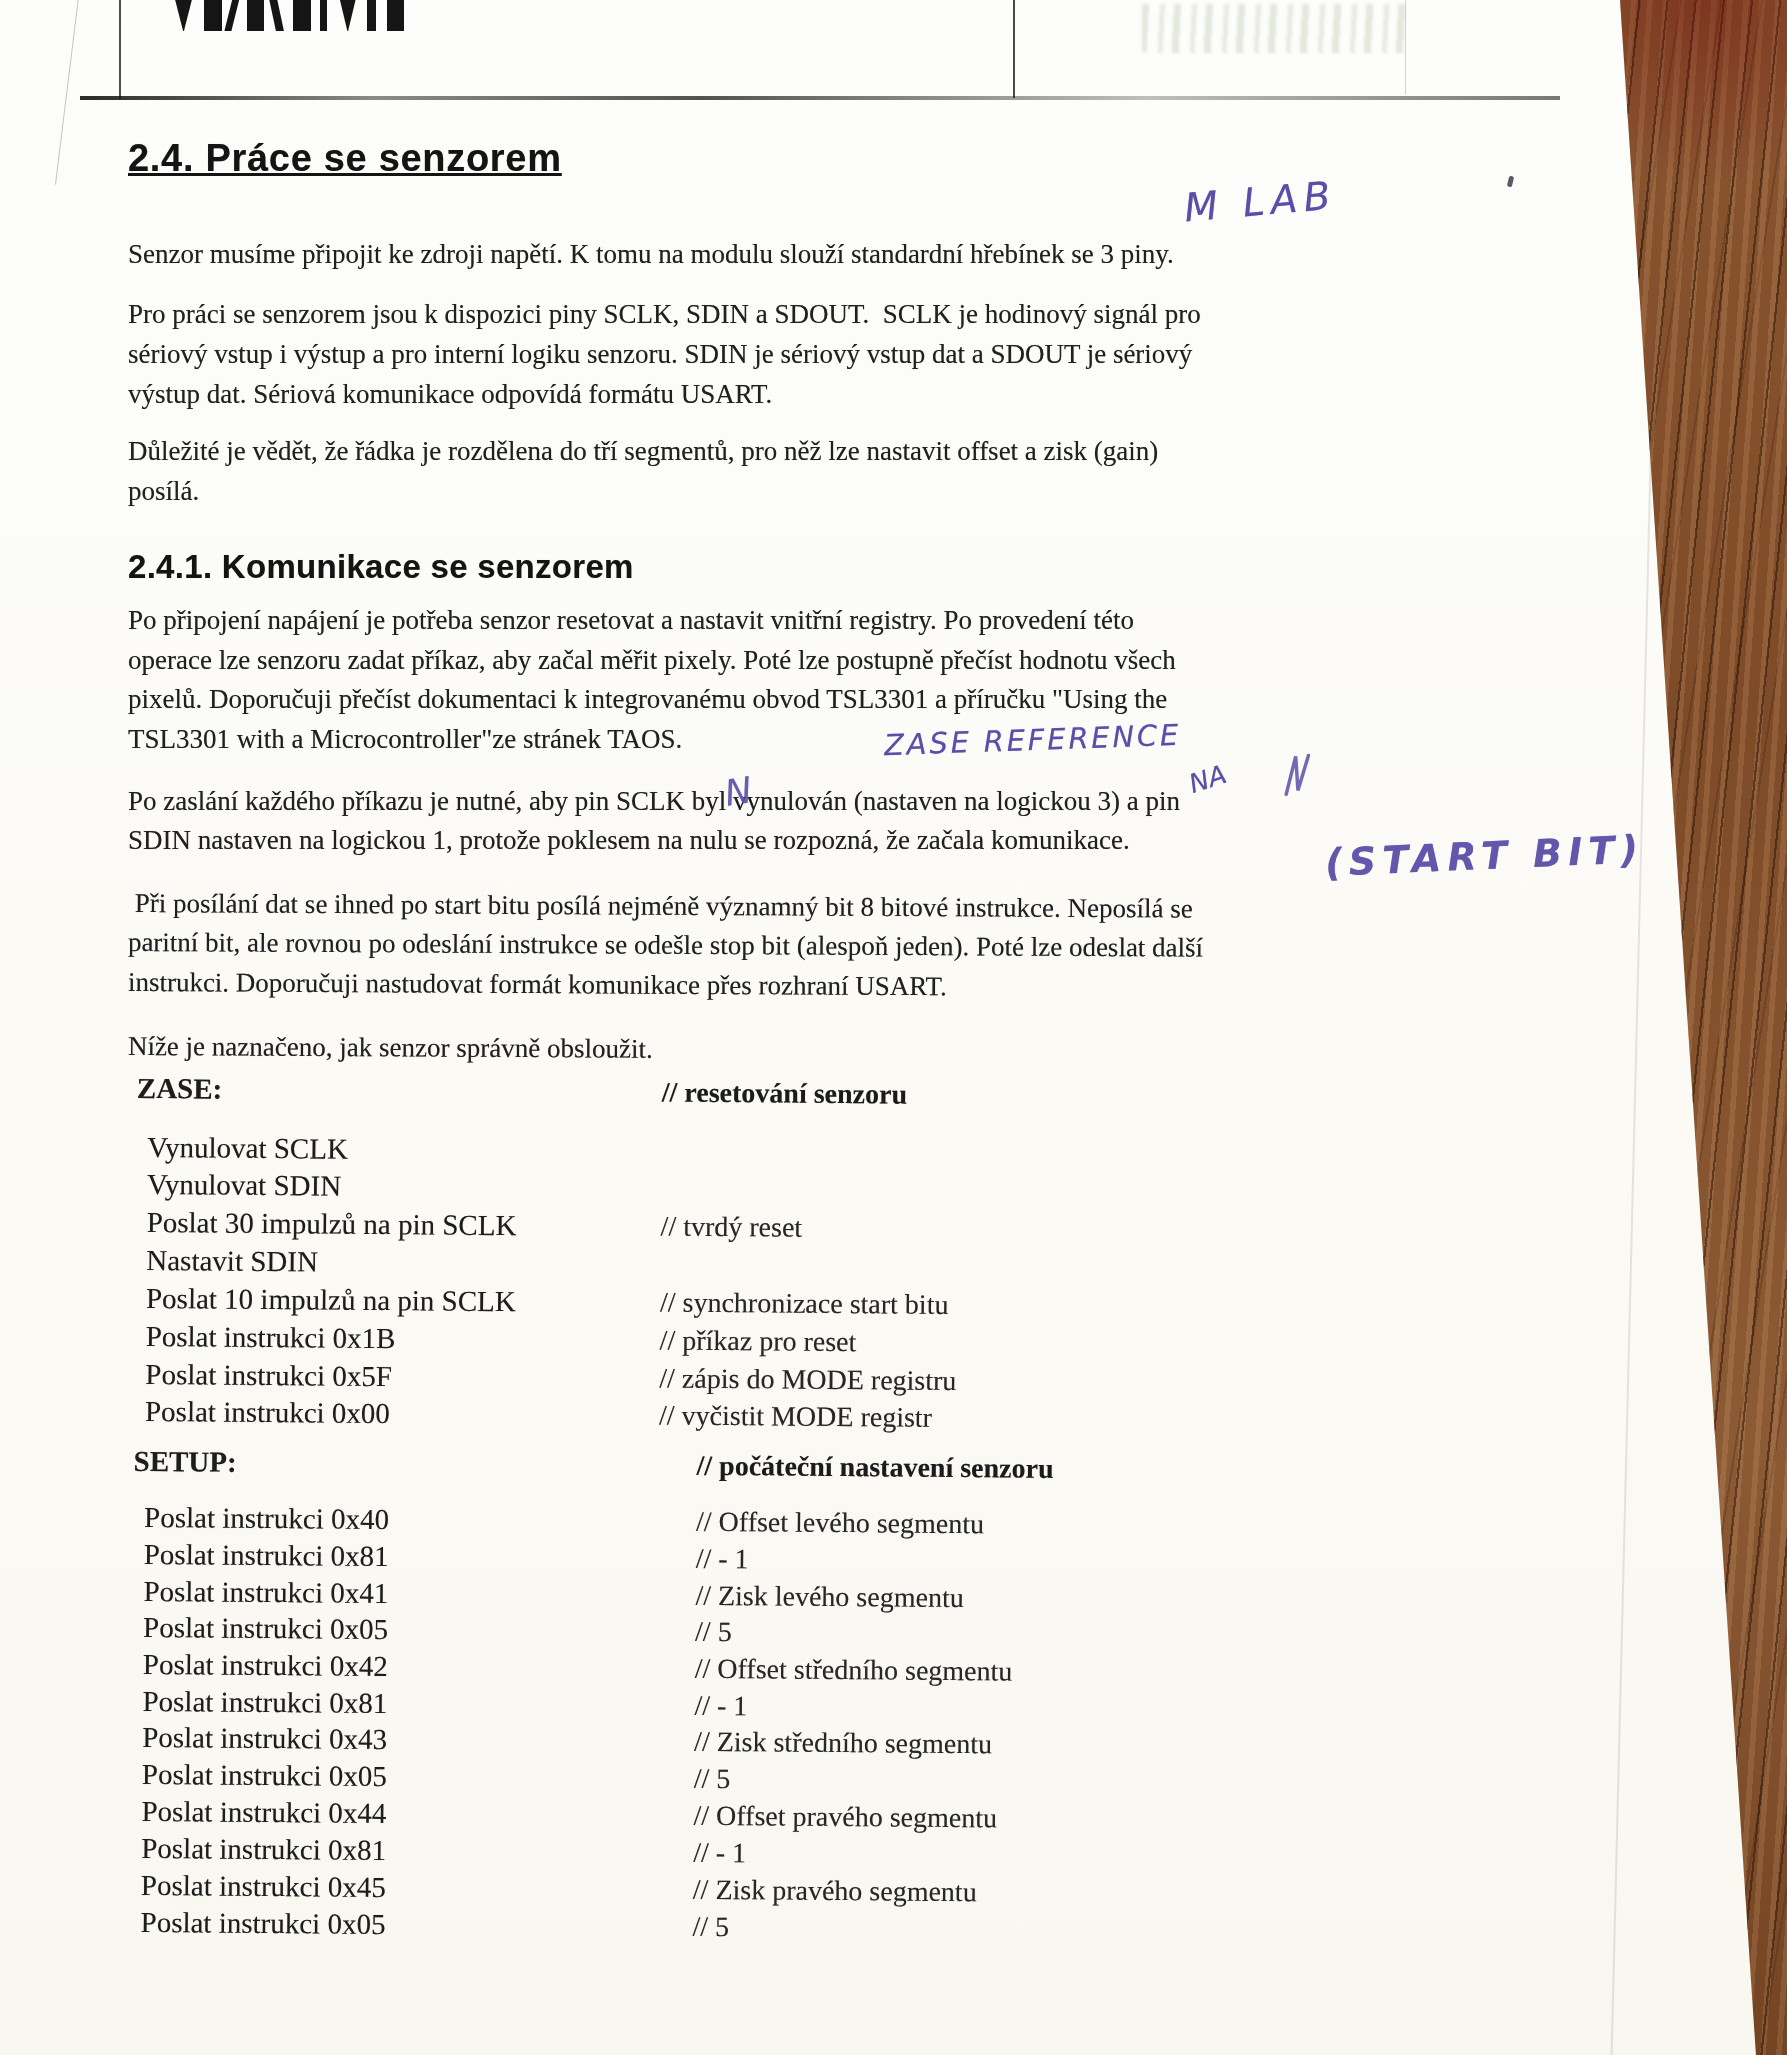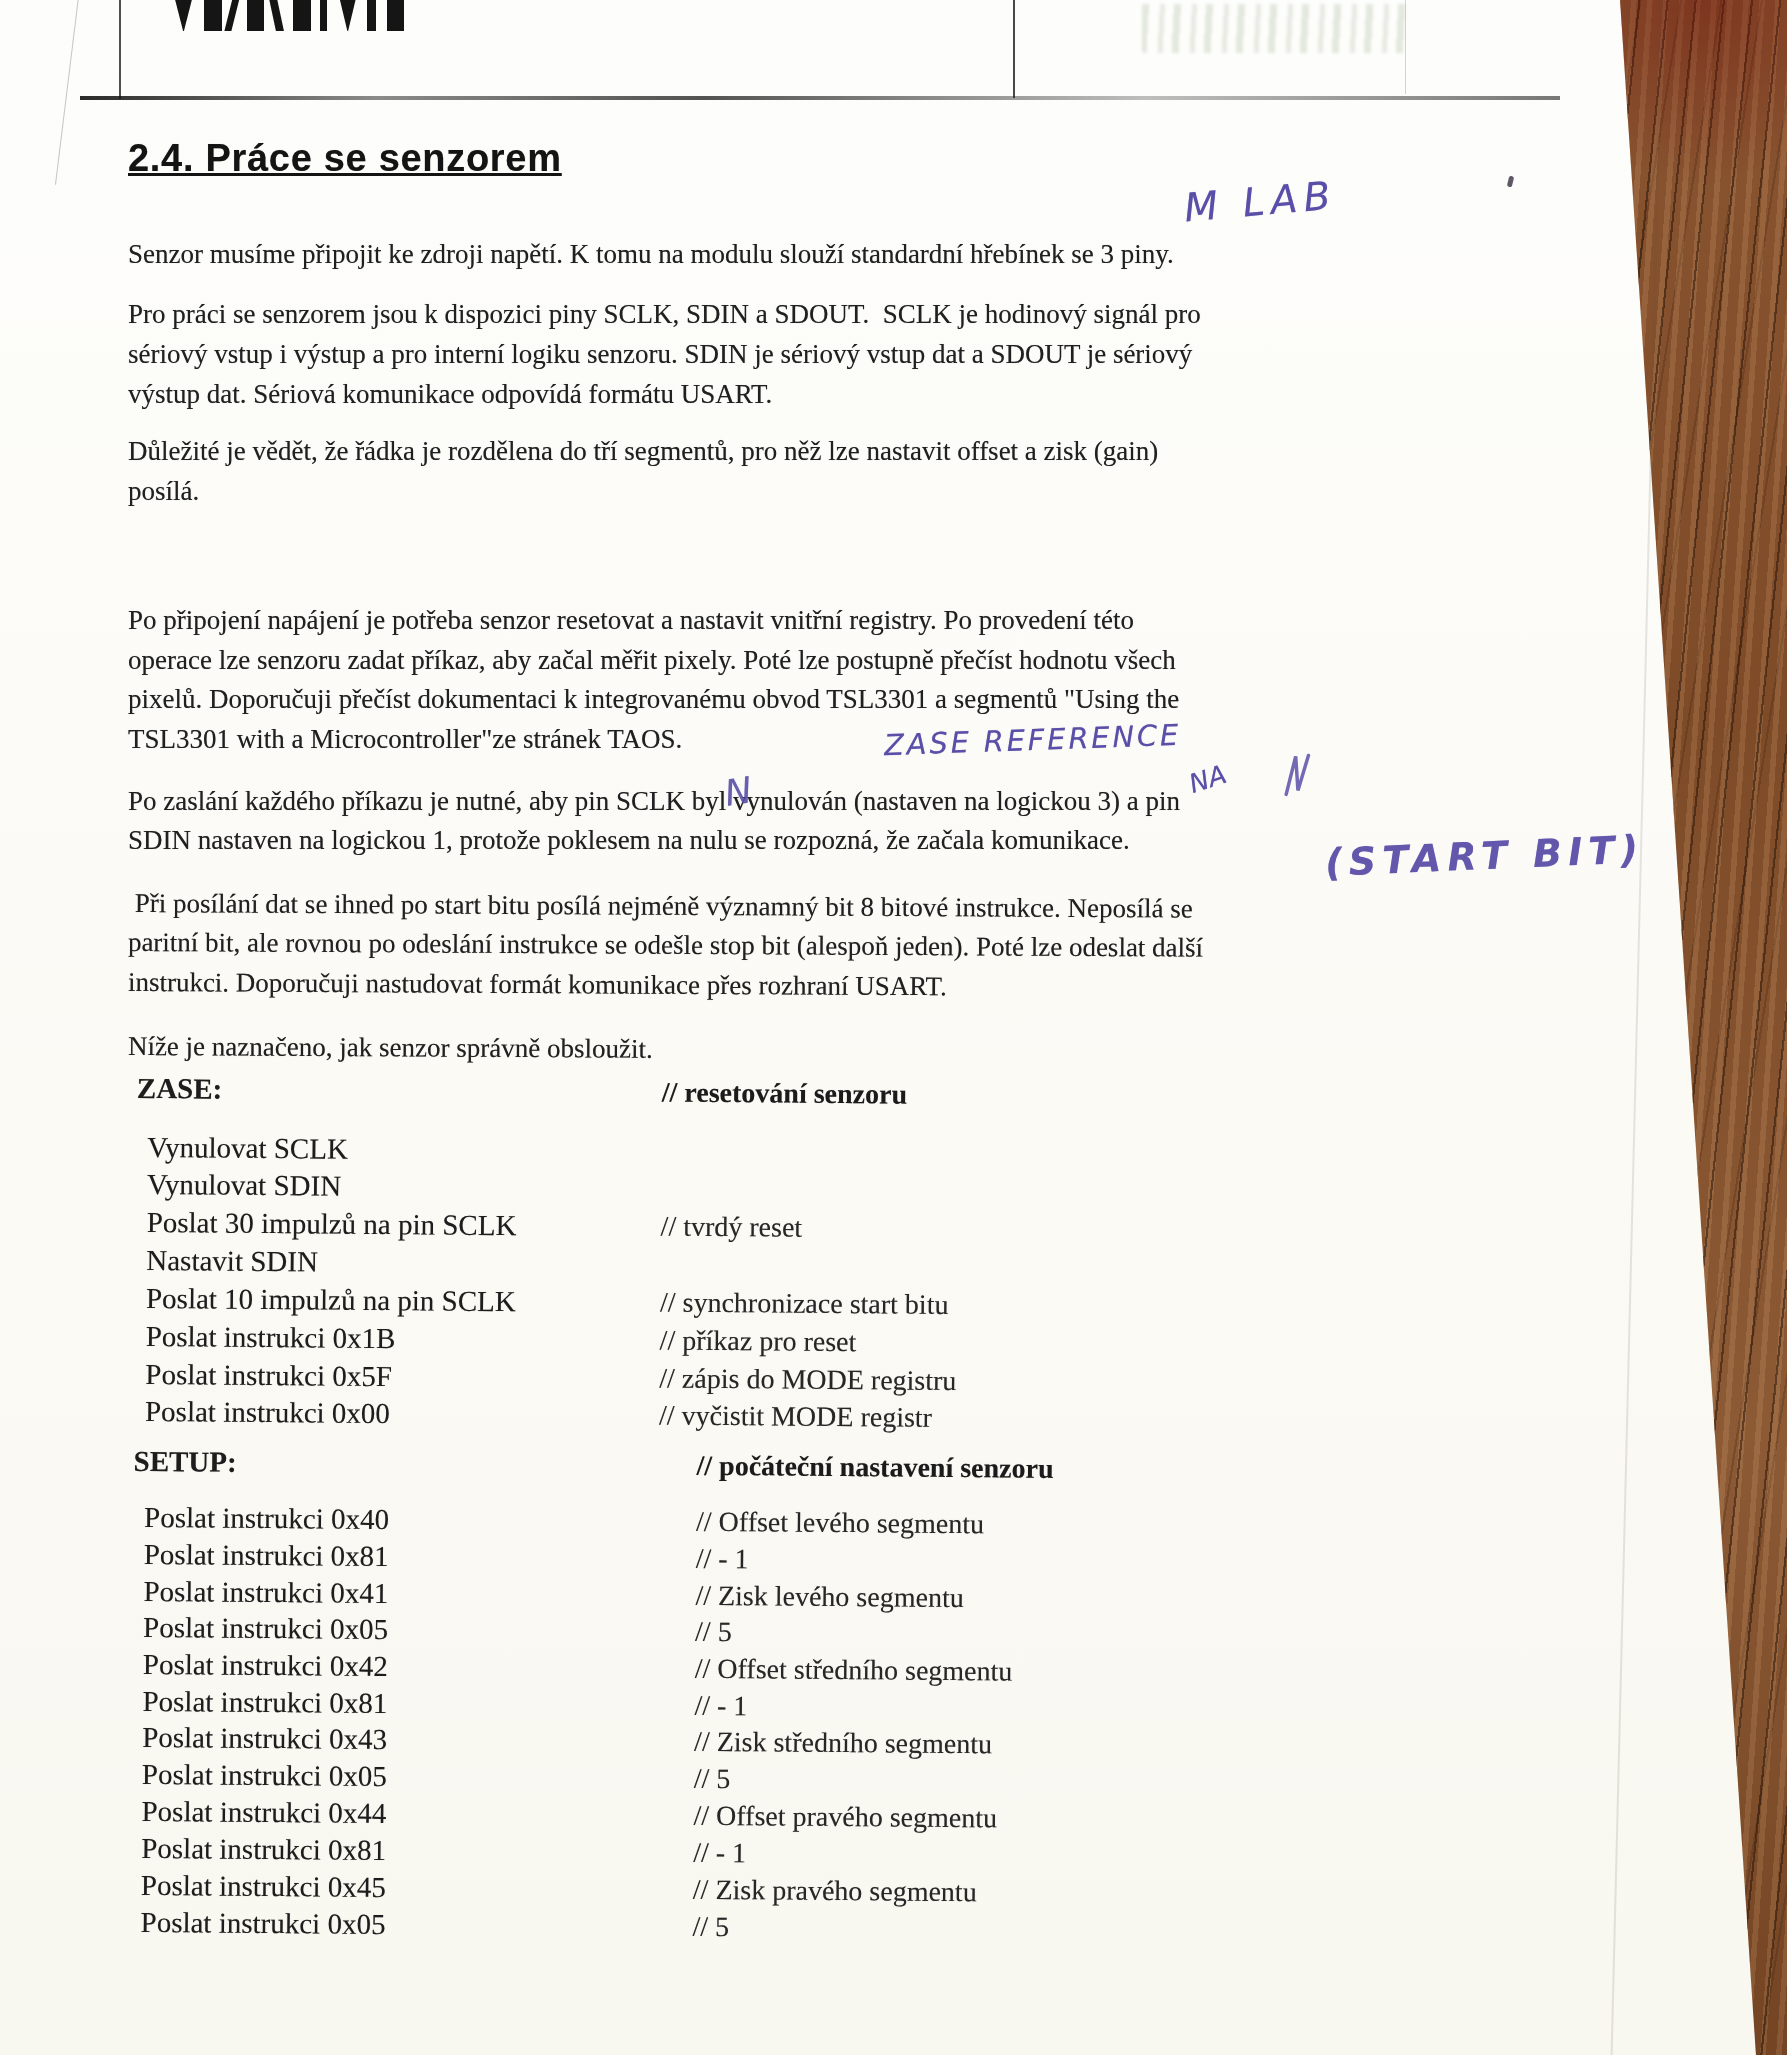--- a/index.html
+++ b/index.html
@@ -98,24 +98,25 @@
 
   <div class="bl" style="top:241px">Senzor musíme připojit ke zdroji napětí. K tomu na modulu slouží standardní hřebínek se 3 piny.</div>
 
   <div class="bl" style="top:301px">Pro práci se senzorem jsou k dispozici piny SCLK, SDIN a SDOUT.  SCLK je hodinový signál pro</div>
   <div class="bl" style="top:381px">výstup dat. Sériová komunikace odpovídá formátu USART.</div>
   <div class="bl" style="top:341px">sériový vstup i výstup a pro interní logiku senzoru. SDIN je sériový vstup dat a SDOUT je sériový</div>
 
   <div class="bl" style="top:438px">Důležité je vědět, že řádka je rozdělena do tří segmentů, pro něž lze nastavit offset a zisk (gain)</div>
   <div class="bl" style="top:478px">posílá.</div>
 
+  <div class="subsec-title">2.4.1. Komunikace se senzorem</div>
 
   <div class="bl" style="top:607px">Po připojení napájení je potřeba senzor resetovat a nastavit vnitřní registry. Po provedení této</div>
   <div class="bl" style="top:647px">operace lze senzoru zadat příkaz, aby začal měřit pixely. Poté lze postupně přečíst hodnotu všech</div>
-  <div class="bl" style="top:686px">pixelů. Doporučuji přečíst dokumentaci k integrovanému obvod TSL3301 a segmentů "Using the</div>
+  <div class="bl" style="top:686px">pixelů. Doporučuji přečíst dokumentaci k integrovanému obvod TSL3301 a příručku "Using the</div>
   <div class="bl" style="top:726px">TSL3301 with a Microcontroller"ze stránek TAOS.</div>
 
   <div class="hw hw-ref">ZASE REFERENCE</div>
   <div class="hw hw-na">NA</div>
 
   <div class="bl" style="top:788px">Po zaslání každého příkazu je nutné, aby pin SCLK byl vynulován (nastaven na logickou 3) a pin</div>
   <div class="bl" style="top:827px">SDIN nastaven na logickou 1, protože poklesem na nulu se rozpozná, že začala komunikace.</div>
 
   <div class="hw hw-pin">N</div>
   <svg class="hw-caret" width="32" height="50" viewBox="0 0 46 72">

